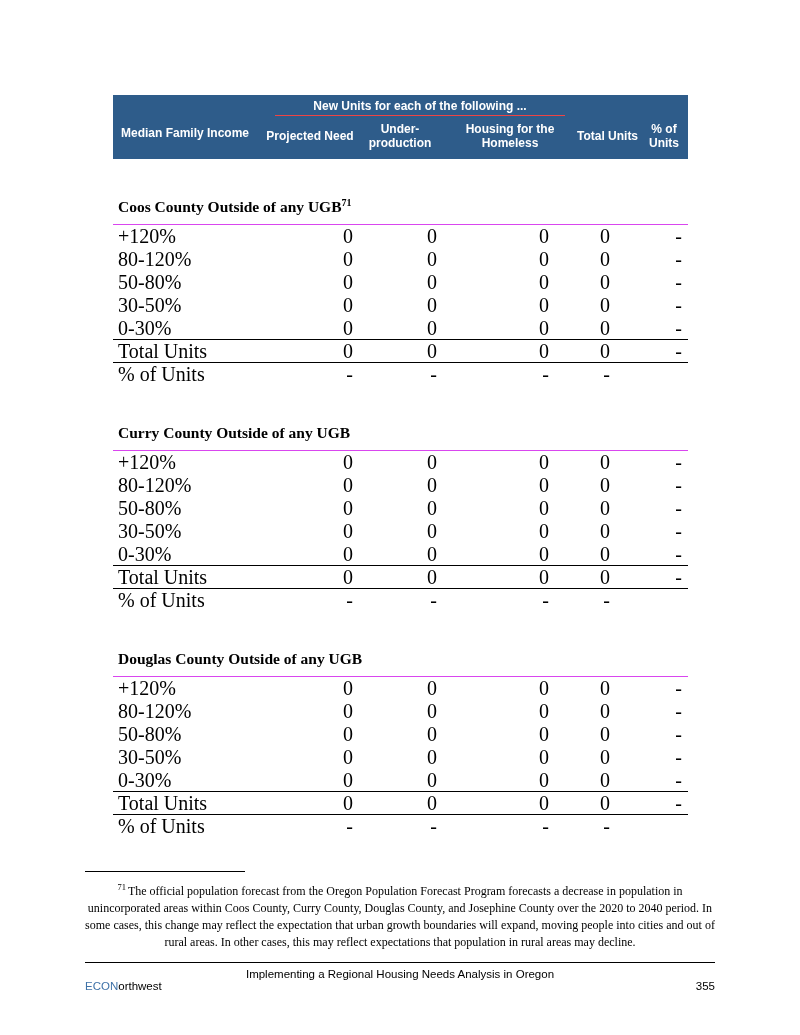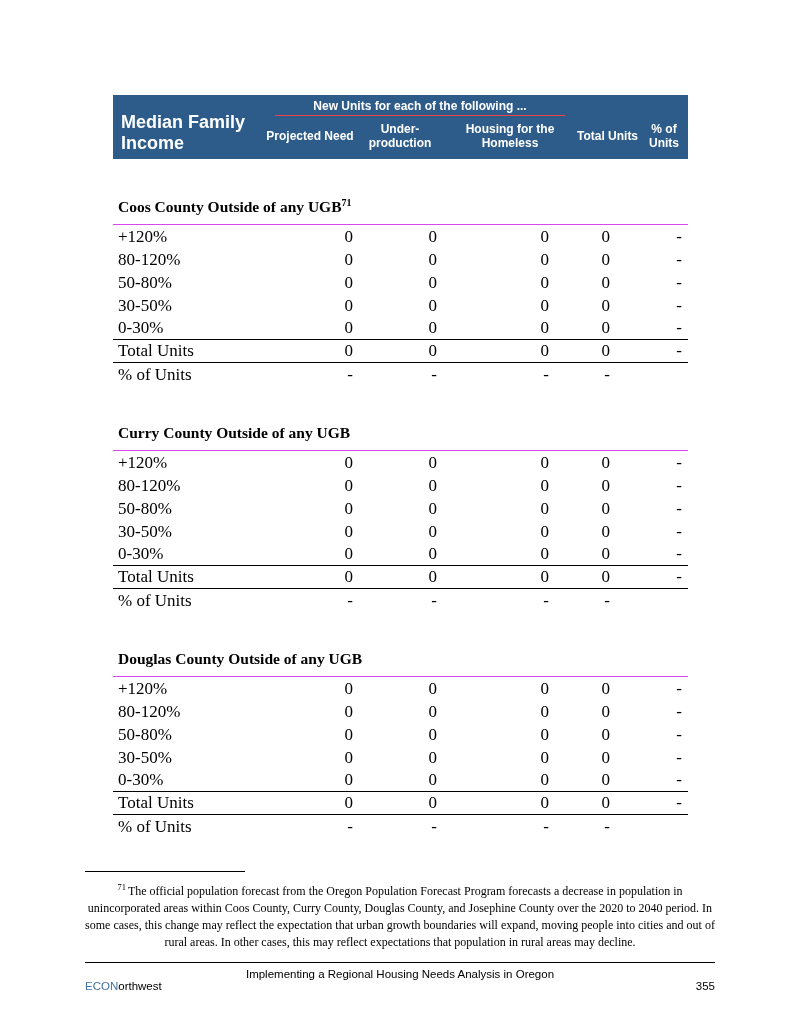--- a/index.html
+++ b/index.html
@@ -27,21 +27,21 @@
     background:#2E5C8A;
     color:#ffffff;
     font-family:"Liberation Sans", sans-serif;
     font-weight:bold;
     font-size:12px;
   }
   .th-income {
     grid-row:1 / 3; grid-column:1;
     align-self:center;
     padding-left:8px; padding-top:12px;
-    font-size:18px;
+    font-size:12px;
   }
   .th-group {
     grid-row:1; grid-column:2 / 5;
     text-align:center;
     padding-top:4px;
     border-bottom:1px solid #ef4444;
     margin:0 10px;
   }
   .th {
     grid-row:2;
@@ -57,21 +57,21 @@
   .section:first-child { margin-top:30px; }
   .section-title {
     font-weight:bold;
     font-size:15.5px;
     line-height:28px;
     padding:0 0 3px 5px;
     border-bottom:1px solid #d946ef;
   }
   .section-title sup { font-size:10px; }
 
-  .trow { height:23px; align-items:center; font-size:17px; }
+  .trow { height:23px; align-items:center; font-size:20px; }
   .trow.rule-below { border-bottom:1px solid #000000; }
   .cell.label { padding-left:5px; }
   .cell.num { text-align:right; }
   .cell.col2 { padding-right:2px; }
   .cell.col3 { padding-right:8px; }
   .cell.col4 { padding-right:26px; }
   .cell.col5 { padding-right:30px; }
   .cell.col6 { padding-right:6px; }
 
   

